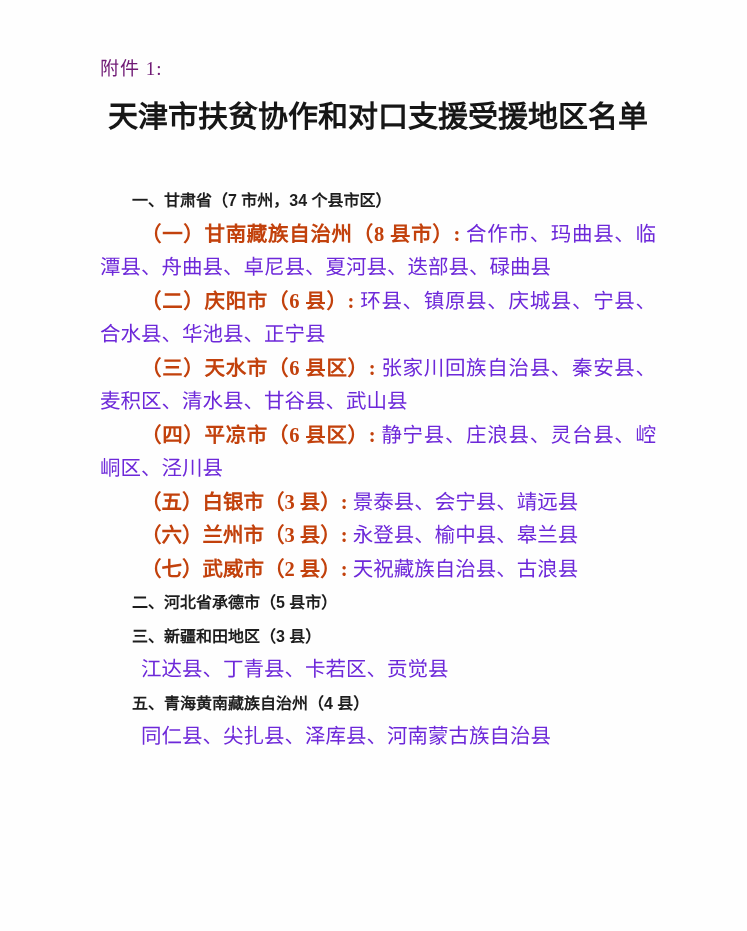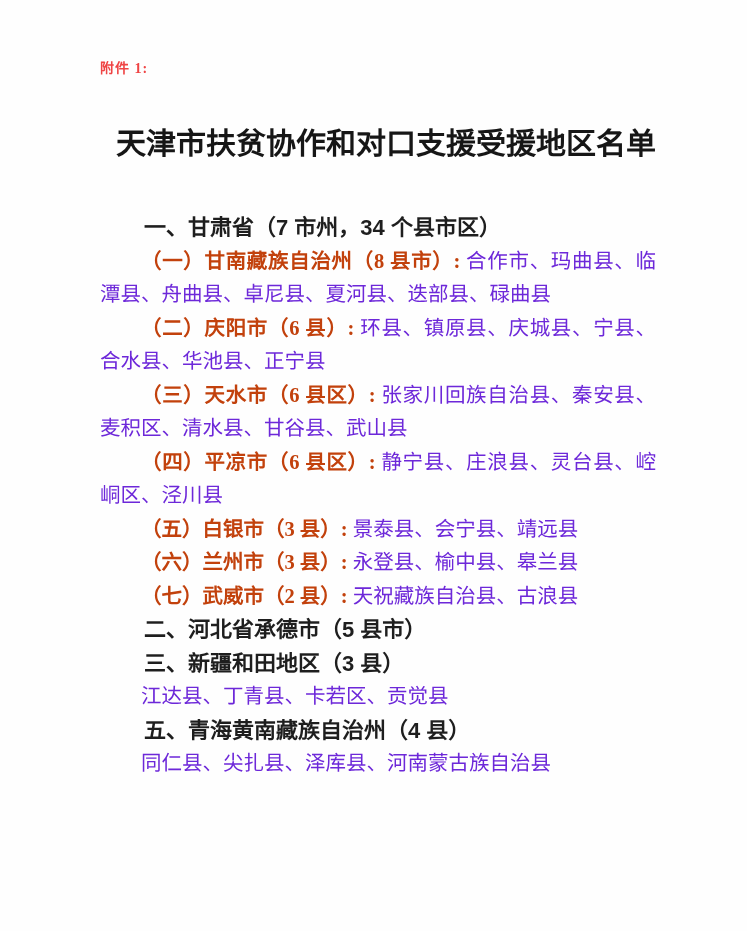--- a/index.html
+++ b/index.html
@@ -14,51 +14,50 @@
     background: #fefefe;
     overflow: hidden;
     font-family: "Liberation Serif", "DejaVu Serif", serif;
   }
   .inner {
     margin-left: 100px;
     width: 556px;
   }
   .attach-label {
     padding-top: 55px;
-    font-size: 14px;
+    font-size: 19px;
     line-height: 28px;
-    color: #ef4444;
+    color: #701a75;
     letter-spacing: 1px;
-    font-weight: bold;
   }
   .doc-title {
-    margin-top: 39px;
+    margin-top: 12px;
     font-size: 30px;
     line-height: 44px;
     font-weight: bold;
     color: #161616;
-    text-align: right;
+    text-align: center;
     white-space: nowrap;
   }
   .doc-body {
     margin-top: 45px;
     font-size: 20.5px;
     line-height: 33.5px;
     color: #4c4c4c;
     text-align: justify;
   }
   .doc-body p {
     margin: 0;
     text-indent: 2em;
   }
   .sec-heading {
     font-family: "Liberation Sans", "DejaVu Sans", sans-serif;
     font-weight: bold;
     color: #1e1e1e;
-    font-size: 22px;
+    font-size: 16px;
   }
   .entry-label {
     font-weight: bold;
     color: #c2410c;
   }
   .entry-content {
     color: #6d28d9;
   }
 </style>
 </head>

